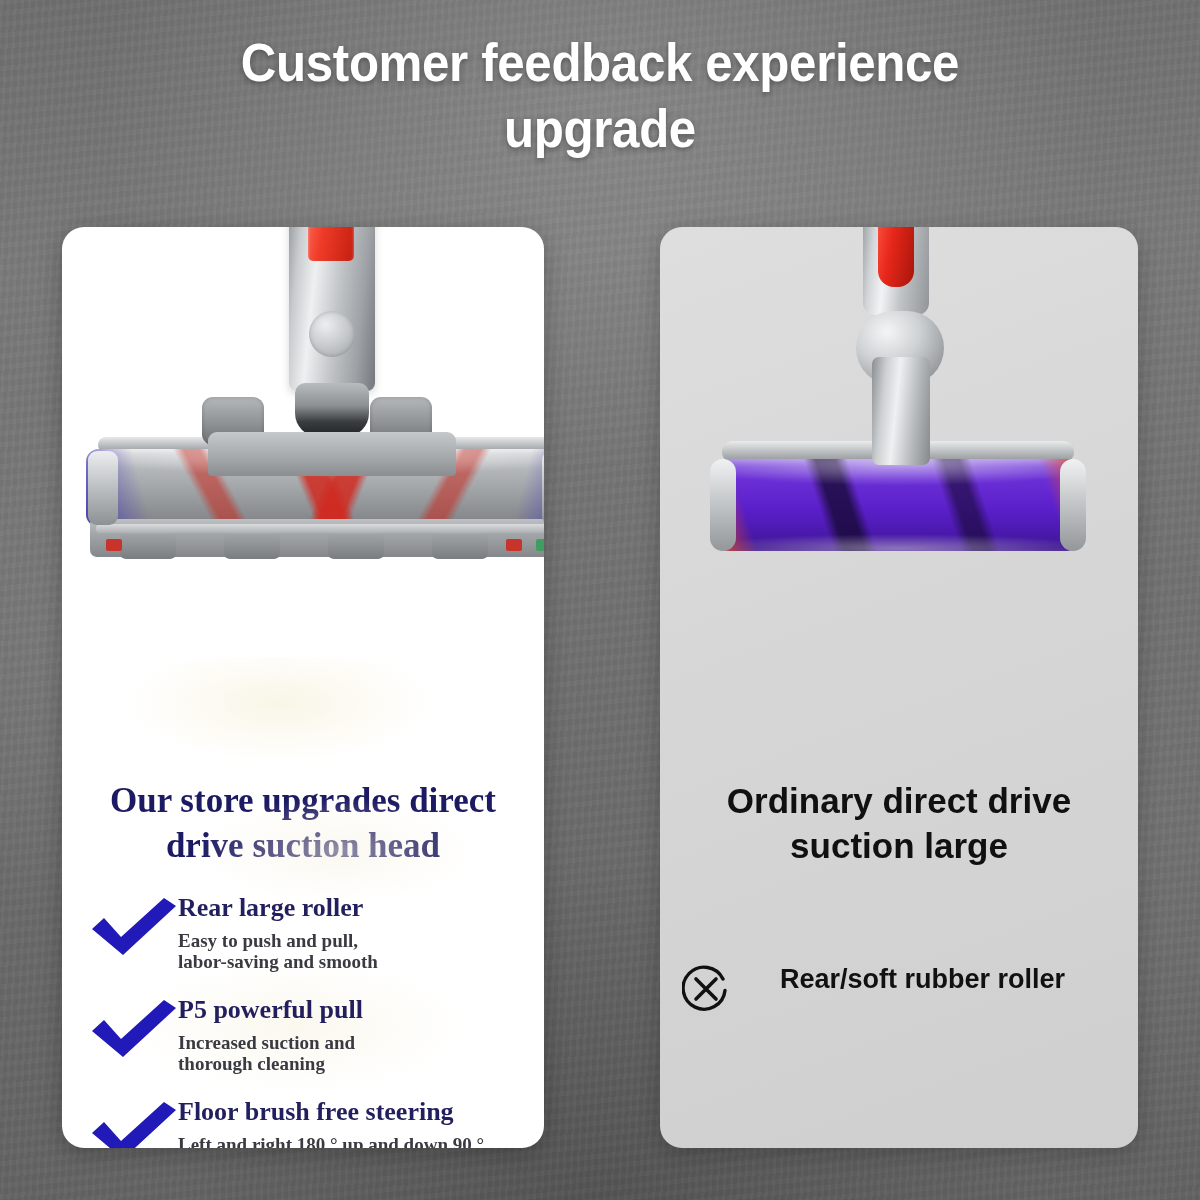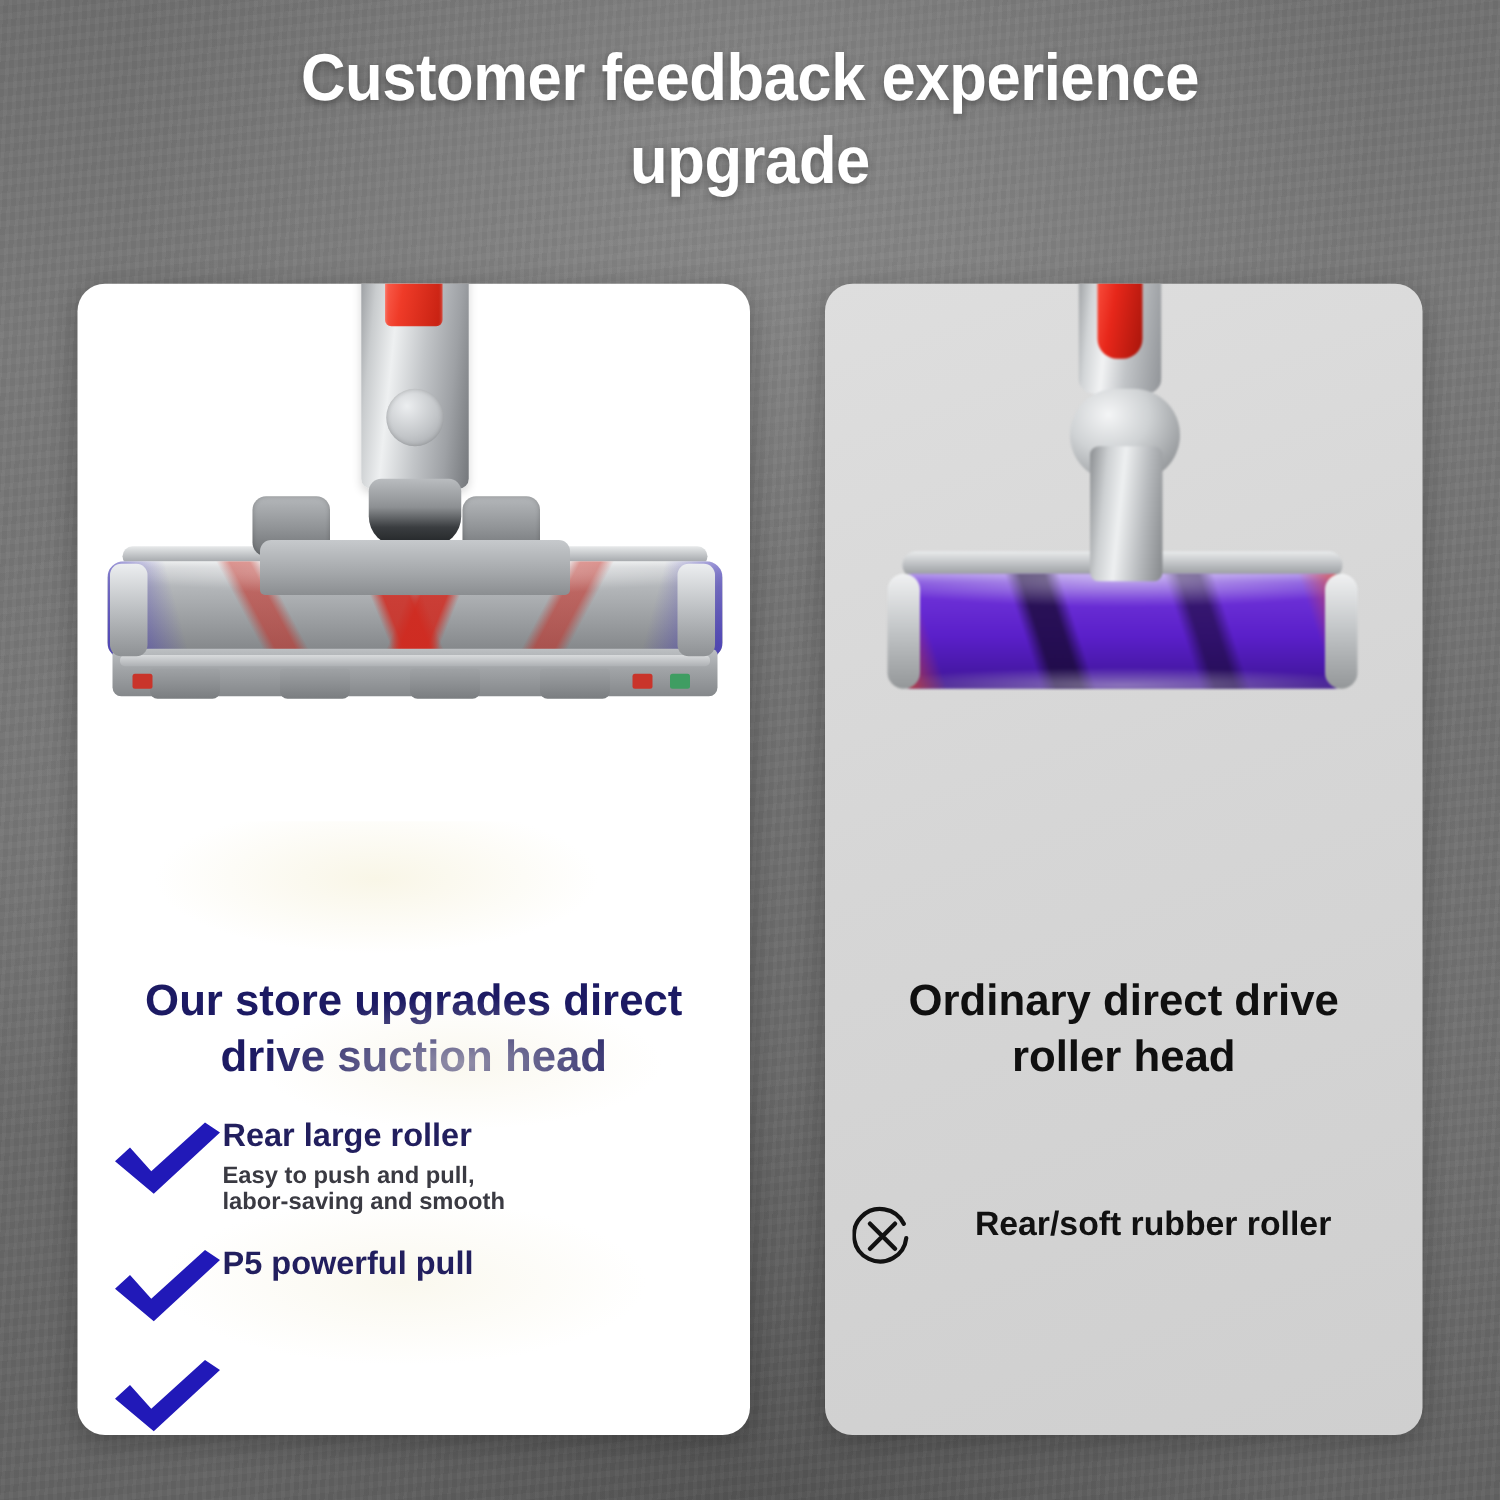--- a/index.html
+++ b/index.html
@@ -56,23 +56,24 @@
   
   .card {
     position: absolute;
     top: 227px;
     height: 921px;
     border-radius: 22px;
     overflow: hidden;
   }
   #card-left {
     left: 62px;
-    width: 538px;
+    width: 482px;
     background: #ffffff;
     box-shadow: 0 5px 22px rgba(0,0,0,0.26);
+    font-family: Liberation Serif, serif;
   }
   #card-right {
     left: 660px;
     width: 478px;
     background: linear-gradient(160deg, #dedede 0%, #d6d6d6 45%, #cfcfcf 100%);
     box-shadow: 0 5px 22px rgba(0,0,0,0.22);
   }
   
   #card-left::after {
     content: "";
@@ -422,49 +423,56 @@
     </div>
 
     <div class="feat">
       <span class="check-icon">
         <svg viewBox="0 0 88 62" width="88" height="62">
           <path d="M2 33 L14 22 L31 41 L74 2 L86 10 L33 59 Z" fill="#2119b8"></path>
         </svg>
       </span>
       <div class="feat-text">
         <div class="feat-title">P5 powerful pull</div>
+        <div class="feat-desc">Increased suction and
+thorough cleaning</div>
       </div>
     </div>
 
     <div class="feat">
       <span class="check-icon">
         <svg viewBox="0 0 88 62" width="88" height="62">
           <path d="M2 33 L14 22 L31 41 L74 2 L86 10 L33 59 Z" fill="#2119b8"></path>
         </svg>
       </span>
+      <div class="feat-text">
+        <div class="feat-title">Floor brush free steering</div>
+        <div class="feat-desc">Left and right 180 ° up and down 90 °
+free steering</div>
+      </div>
     </div>
 
   </div>
 </div>
 
 <div class="card" id="card-right">
 
   <div class="hero" id="hero-right">
     <div class="rh-bar"></div>
     <div class="rh-collar"></div>
     <div class="rh-tip"></div>
     <div class="rh-ball"></div>
     <div class="rh-stem"></div>
     <div class="rh-roller"></div>
     <div class="rh-cap l"></div>
     <div class="rh-cap r"></div>
   </div>
 
   <div class="card-heading" id="heading-right">Ordinary direct drive
-roller head</div>
+suction large</div>
 
   <div id="list-right">
 
     <div class="neg tight">
       <span class="x-icon">
         <svg viewBox="0 0 48 48" width="48" height="48">
           <path d="M41 14 A21 21 0 1 0 43 25.5" fill="none" stroke="#111" stroke-width="3.4" stroke-linecap="round"></path>
           <path d="M14 14 L34 34 M34 14 L14 34" fill="none" stroke="#111" stroke-width="3.6" stroke-linecap="round"></path>
         </svg>
       </span>

